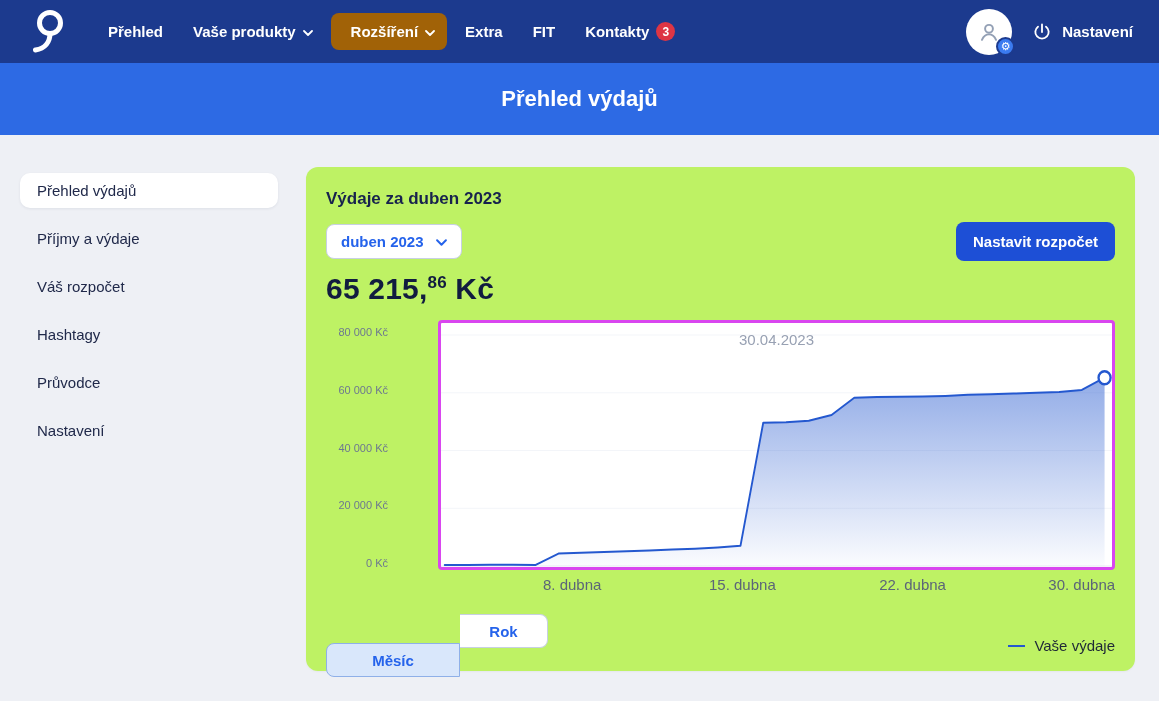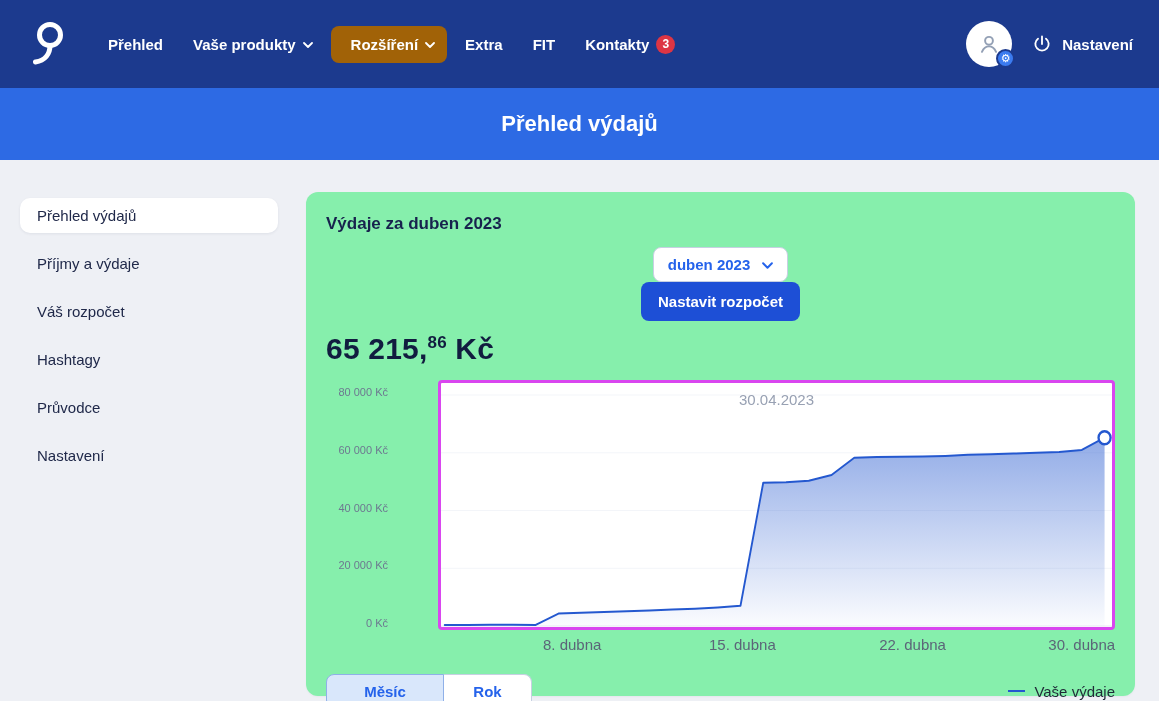--- a/index.html
+++ b/index.html
@@ -4,21 +4,21 @@
 <style>
   * { box-sizing: border-box; }
   html,body { margin:0; padding:0; }
   body {
     width:1159px; height:701px; overflow:hidden;
     background:#eef0f5;
     font-family:"Liberation Sans", sans-serif;
   }
   
   .navbar {
-    height:88px; background:#1c3a8e;
+    height:63px; background:#1c3a8e;
     display:flex; align-items:center; padding:0 26px;
   }
   .logo { margin-right:28px; display:flex; align-items:center; cursor:pointer; }
   .nav-items { display:flex; align-items:center; gap:6px; flex:1; }
   .nav-item {
     color:#fff; font-weight:700; font-size:15px;
     padding:10px 12px; display:flex; align-items:center; gap:7px;
     border-radius:8px; cursor:pointer; white-space:nowrap;
   }
   .nav-item.active { background:#a16207;padding-left:20px; }
@@ -45,26 +45,26 @@
   .subheader-title { color:#fff; font-size:22px; font-weight:700; }
   
   .content { display:flex; padding:32px 24px 0 20px; }
   .sidebar { width:258px; padding-top:6px; flex-shrink:0; }
   .side-item {
     padding:9px 17px; font-size:15px; color:#20294a;
     border-radius:10px; margin-bottom:13px; cursor:pointer;
   }
   .side-item.active { background:#fff; font-weight:500; box-shadow:0 1px 3px rgba(20,30,60,.07); }
   .card {
-    flex:1; margin-left:28px; background:#86efac; border-radius:12px;
+    flex:1; margin-left:28px; background:#bef264; border-radius:12px;
     padding:20px 20px 20px; box-shadow:0 1px 2px rgba(20,30,60,.04);
     height:504px;
   }
   .card-title { font-size:17px; font-weight:700; color:#17224d; margin:2px 0 13px; }
-  .controls-row { display:flex; align-items:center; justify-content:space-between; margin-bottom:11px;flex-direction:column; }
+  .controls-row { display:flex; align-items:center; justify-content:space-between; margin-bottom:11px; }
   .period-select {
     display:flex; align-items:center; gap:12px;
     border:1px solid #c7d0e2; border-radius:8px; padding:8px 14px;
     color:#2563eb; font-weight:700; font-size:15px; background:#fff; cursor:pointer;
   }
   .budget-btn {
     background:#1d4fd6; color:#fff; border:none; border-radius:8px;
     padding:11px 17px; font-size:15px; font-weight:700; cursor:pointer;
     font-family:"Liberation Sans", sans-serif;
   }
@@ -82,21 +82,21 @@
   .x-axis { position:relative; height:20px; margin-left:72px; margin-top:6px; }
   .xtick { position:absolute; transform:translateX(-50%); font-size:15px; color:#5b6578; white-space:nowrap; }
   
   .bottom-row { display:flex; align-items:center; justify-content:space-between; margin-top:18px; }
   .segmented { display:flex; }
   .seg-btn {
     width:130px; height:34px; display:flex; align-items:center; justify-content:center;
     font-size:15px; font-weight:700; color:#2563eb; background:#fff;
     border:1px solid #c7d0e2; cursor:pointer;
   }
-  .seg-btn:first-child { border-radius:8px 0 0 8px; width:118px; }
+  .seg-btn:first-child { border-radius:8px 0 0 8px; width:134px;margin-top:29px; }
   .seg-btn:last-child { border-radius:0 8px 8px 0; border-left:none; width:88px; }
   .seg-btn.active { background:#d9e7fb; border-color:#8fb0e8; }
   .legend { display:flex; align-items:center; gap:9px; font-size:15px; color:#1f2937; }
   .legend-line { width:17px; height:2px; background:#2458cf; }
 </style>
 </head>
 <body>
 
 <nav class="navbar">
   <div class="logo">

